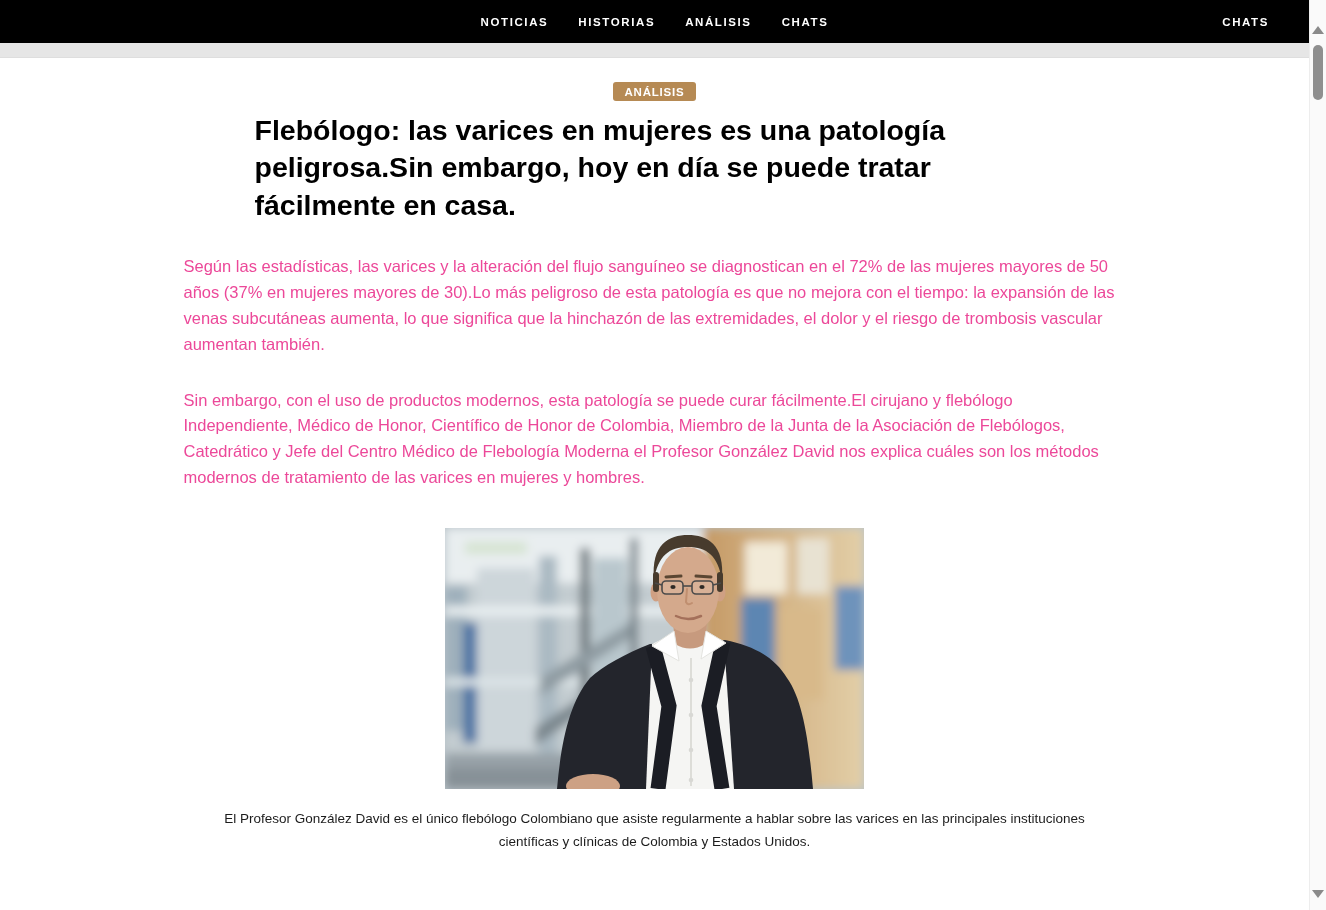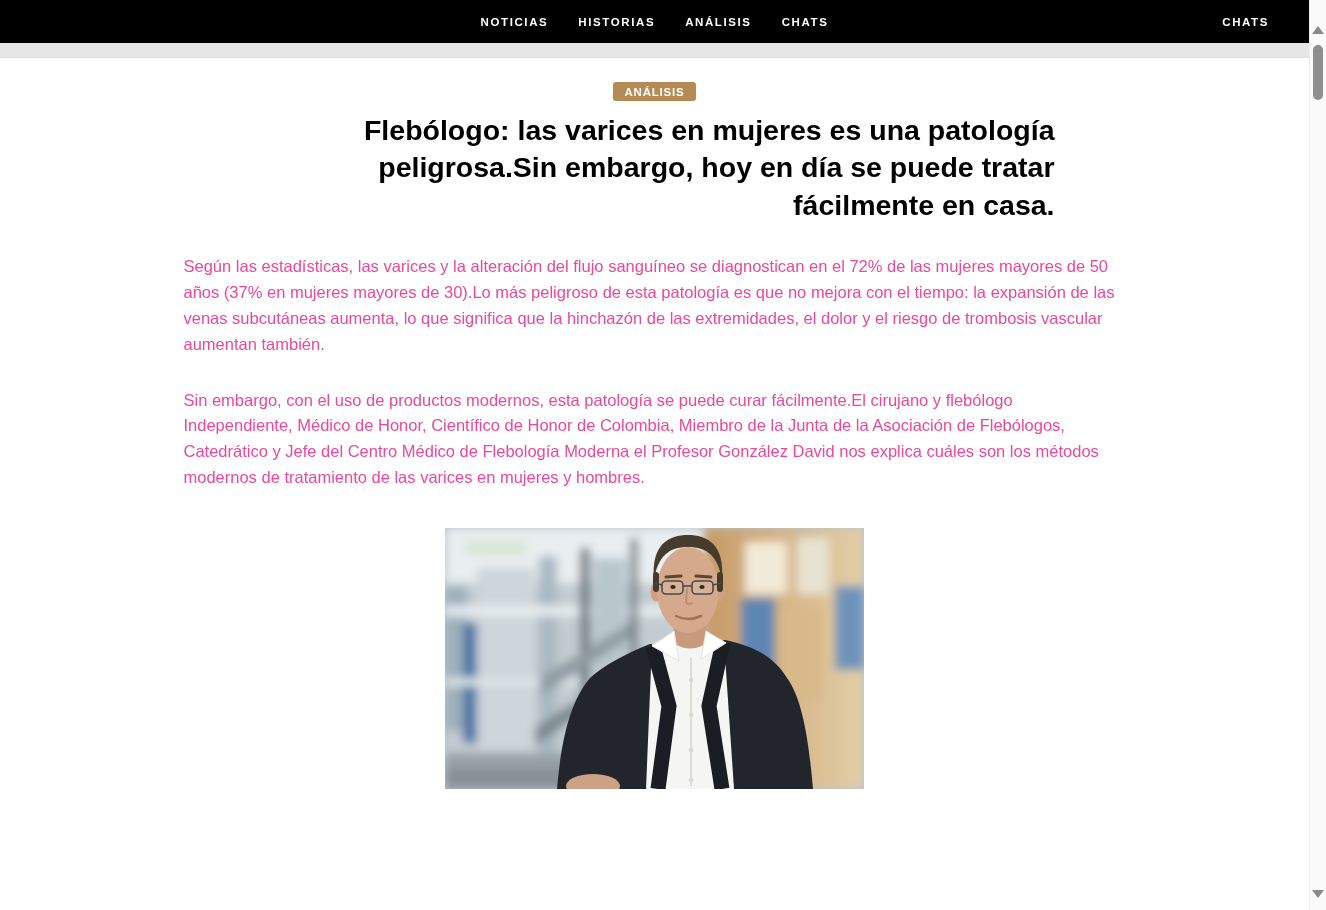--- a/index.html
+++ b/index.html
@@ -71,21 +71,21 @@
     font-weight: bold;
     letter-spacing: 0.8px;
     padding: 4px 11px 3px;
     border-radius: 3px;
     text-transform: uppercase;
   }
 
   .article-title {
     max-width: 800px;
     margin: 11px auto 0;
-    text-align: right;
+    text-align: left;
     font-size: 28.5px;
     font-weight: bold;
     line-height: 1.31;
     color: #000000;
   }
 
   .article-date {
     margin-top: 17px;
     text-align: center;
     font-size: 13.5px;
@@ -269,20 +269,21 @@
               <ellipse cx="257" cy="59" rx="2.6" ry="1.9" fill="#2e2a26"></ellipse>
 
               <path d="M 242 61 L 241 74 Q 243 78 247 75" stroke="#c08f70" stroke-width="2" fill="none" stroke-linecap="round"></path>
 
               <path d="M 231 88 Q 243 94 256 88" stroke="#a4705a" stroke-width="2.5" fill="none" stroke-linecap="round"></path>
 
               <ellipse cx="148" cy="258" rx="27" ry="12" fill="#cda184"></ellipse>
             </g>
           </svg>
         </div>
+        <figcaption class="photo-caption">El Profesor González David es el único flebólogo Colombiano que asiste regularmente a hablar sobre las varices en las principales instituciones científicas y clínicas de Colombia y Estados Unidos.</figcaption>
       </figure>
 
     </div>
   </main>
 </div>
 
 <div class="scrollbar">
   <div class="sb-arrow up"></div>
   <div class="sb-thumb"></div>
   <div class="sb-arrow down"></div>

